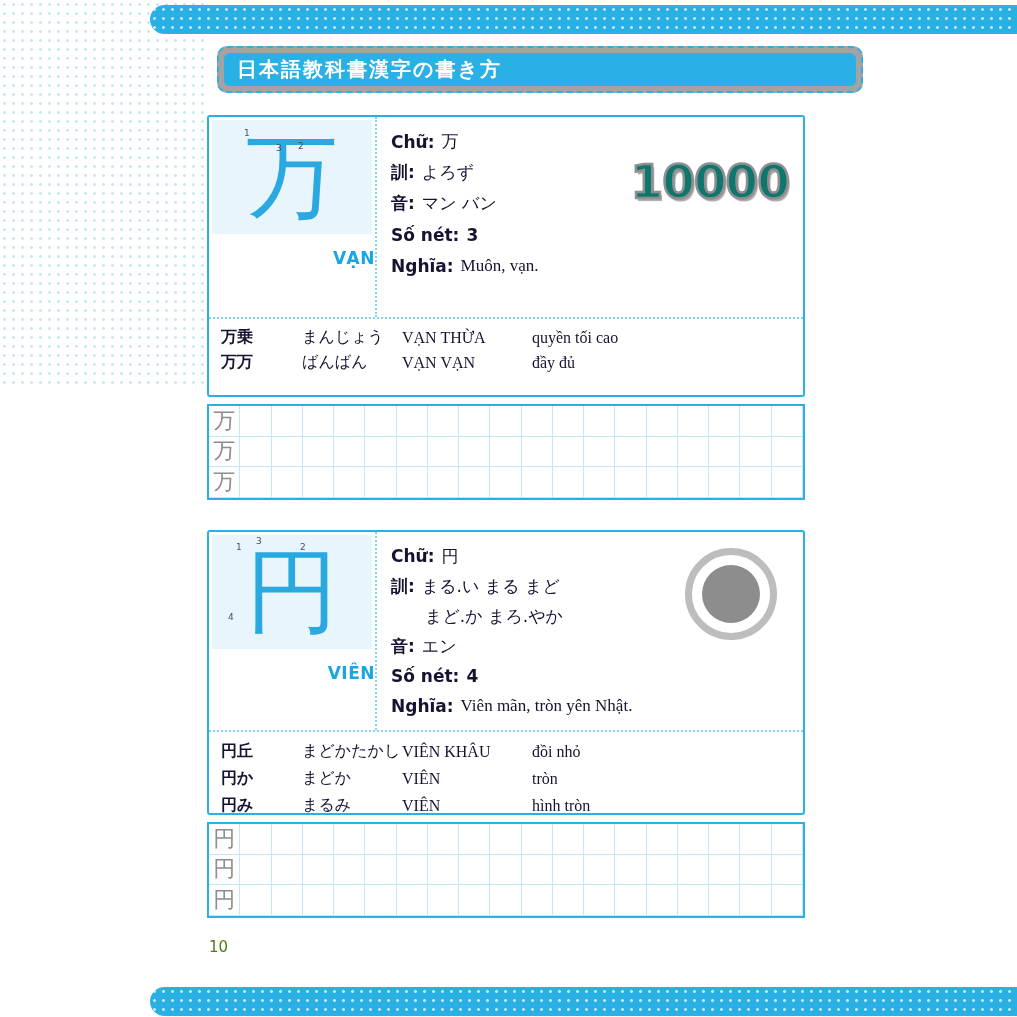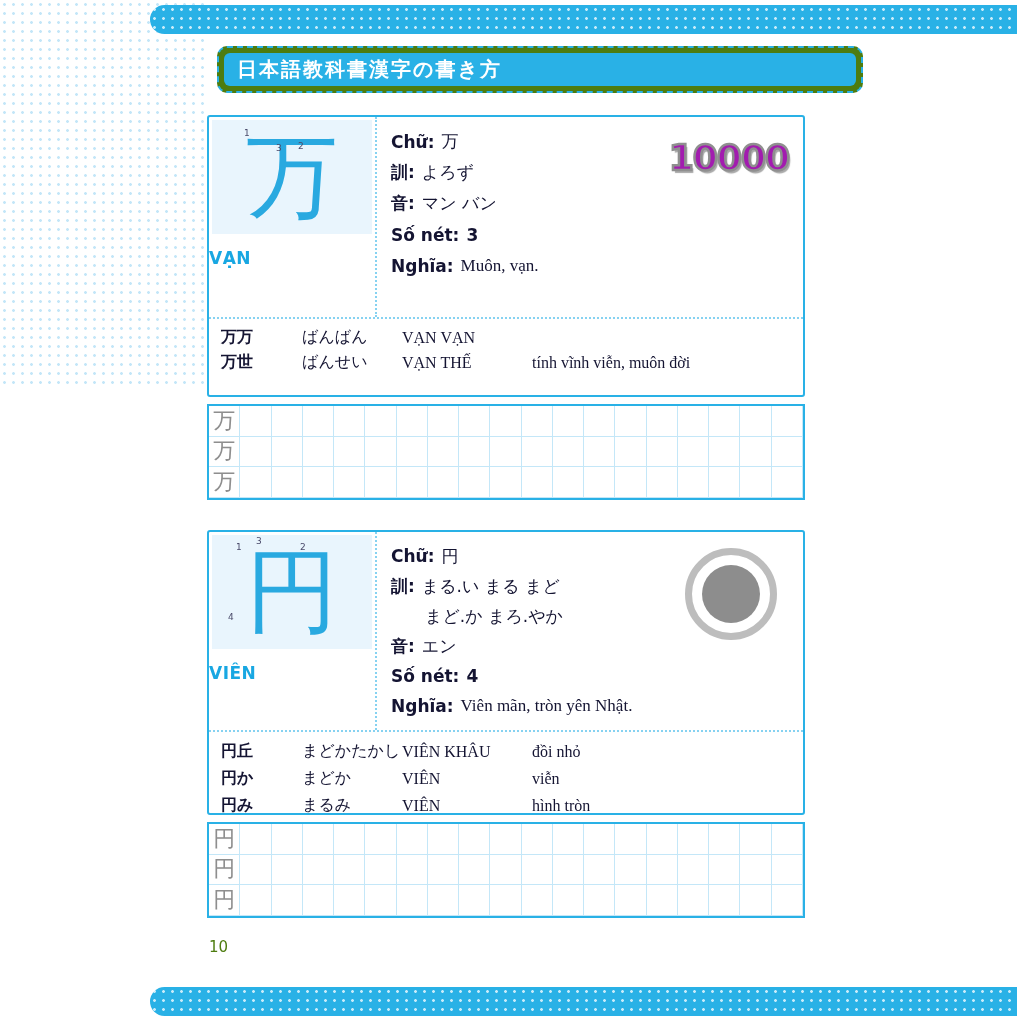--- a/index.html
+++ b/index.html
@@ -27,21 +27,21 @@
     background-size:9px 9px;
     border-radius:15px 0 0 15px;
   }
   .top-bar { top:5px; }
   .bottom-bar { bottom:1px; }
 
   
   .banner-outer {
     position:absolute; left:217px; top:46px; width:646px; height:47px;
     border:2px dashed #29b1e6; border-radius:10px; padding:5px;
-    background:#4d7c0f;
+    background:#a3a3a3;
   }
   .banner-inner {
     height:100%; background:#29b1e6; border-radius:6px;
     color:#fff; font-weight:bold; font-size:20px; letter-spacing:2px;
     display:flex; align-items:center; padding-left:13px;
   }
 
   
   .card {
     position:absolute; left:207px; width:598px;
@@ -70,41 +70,41 @@
   .sn-1 { left:32px; top:9px; }
   .sn-2 { left:64px; top:24px; }
   .sn-3 { left:86px; top:22px; }
   .sn-4 { left:20px; top:74px; }
   .card-1 .sn-1 { left:24px; top:8px; }
   .card-1 .sn-2 { left:44px; top:2px; }
   .card-1 .sn-3 { left:88px; top:8px; }
   .card-1 .sn-4 { left:16px; top:78px; }
 
   .viet-name {
-    margin-top:11px; text-align:left;
+    margin-top:11px; text-align:right;
     color:#18a7e2; font-weight:bold; font-size:17px; letter-spacing:.5px;
   }
 
   .right-col {
     flex:1; position:relative; padding:9px 28px 0 14px; font-size:17px;
   }
   .line { display:flex; align-items:center; }
   .card-0 .line { height:31px; }
   .card-1 .line { height:30px; }
   .line.cont { padding-left:34px; }
   .lbl { font-weight:bold; margin-right:7px; }
   .val-jp { }
   .val-bold { font-weight:bold; }
   .val-vn { font-family:"Liberation Serif","DejaVu Serif",serif;text-align:right; }
 
   
   .num-graphic {
-    position:absolute; right:14px; top:20px;
-    font-size:36px; font-weight:bold; letter-spacing:-1px;
-    color:#a21caf;
+    position:absolute; right:14px; top:37px;
+    font-size:47px; font-weight:bold; letter-spacing:-1px;
+    color:#0f766e;
     -webkit-text-stroke:2.5px #8f8f8f;
     text-shadow:2px 3px 1px #a9a9a9;
   }
 
   
   .circle-outer {
     position:absolute; right:26px; top:16px; width:92px; height:92px;
     border:7px solid #bdbdbd; border-radius:50%;
     display:flex; align-items:center; justify-content:center; background:#fff;
   }
@@ -182,29 +182,30 @@
       </div>
       <div class="line">
         <span class="lbl">Nghĩa:</span>
         <span class="val-vn">Muôn, vạn.</span>
       </div>
       <div class="num-graphic">10000</div>
     </div>
   </div>
   <div class="compounds">
     <div class="c-row">
+      <span class="c-word">万乗</span>
+      <span class="c-kana">まんじょう</span>
+      <span class="c-hanviet">VẠN THỪA</span>
+      <span class="c-meaning">quyền tối cao</span>
+    </div>
+    <div class="c-row">
       <span class="c-word">万万</span>
       <span class="c-kana">ばんばん</span>
       <span class="c-hanviet">VẠN VẠN</span>
-    </div>
-    <div class="c-row">
-      <span class="c-word">万世</span>
-      <span class="c-kana">ばんせい</span>
-      <span class="c-hanviet">VẠN THẾ</span>
-      <span class="c-meaning">tính vĩnh viễn, muôn đời</span>
+      <span class="c-meaning">đầy đủ</span>
     </div>
   </div>
 </div>
 <div class="grid grid-0" style="grid-template-columns: repeat(19, 1fr); grid-template-rows: repeat(3, 1fr);">
     <div class="cell">万</div>
     <div class="cell"></div>
     <div class="cell"></div>
     <div class="cell"></div>
     <div class="cell"></div>
     <div class="cell"></div>
@@ -306,21 +307,21 @@
     <div class="c-row">
       <span class="c-word">円丘</span>
       <span class="c-kana">まどかたかし</span>
       <span class="c-hanviet">VIÊN KHÂU</span>
       <span class="c-meaning">đồi nhỏ</span>
     </div>
     <div class="c-row">
       <span class="c-word">円か</span>
       <span class="c-kana">まどか</span>
       <span class="c-hanviet">VIÊN</span>
-      <span class="c-meaning">viễn</span>
+      <span class="c-meaning">tròn</span>
     </div>
     <div class="c-row">
       <span class="c-word">円み</span>
       <span class="c-kana">まるみ</span>
       <span class="c-hanviet">VIÊN</span>
       <span class="c-meaning">hình tròn</span>
     </div>
   </div>
 </div>
 <div class="grid grid-1" style="grid-template-columns: repeat(19, 1fr); grid-template-rows: repeat(3, 1fr);">

